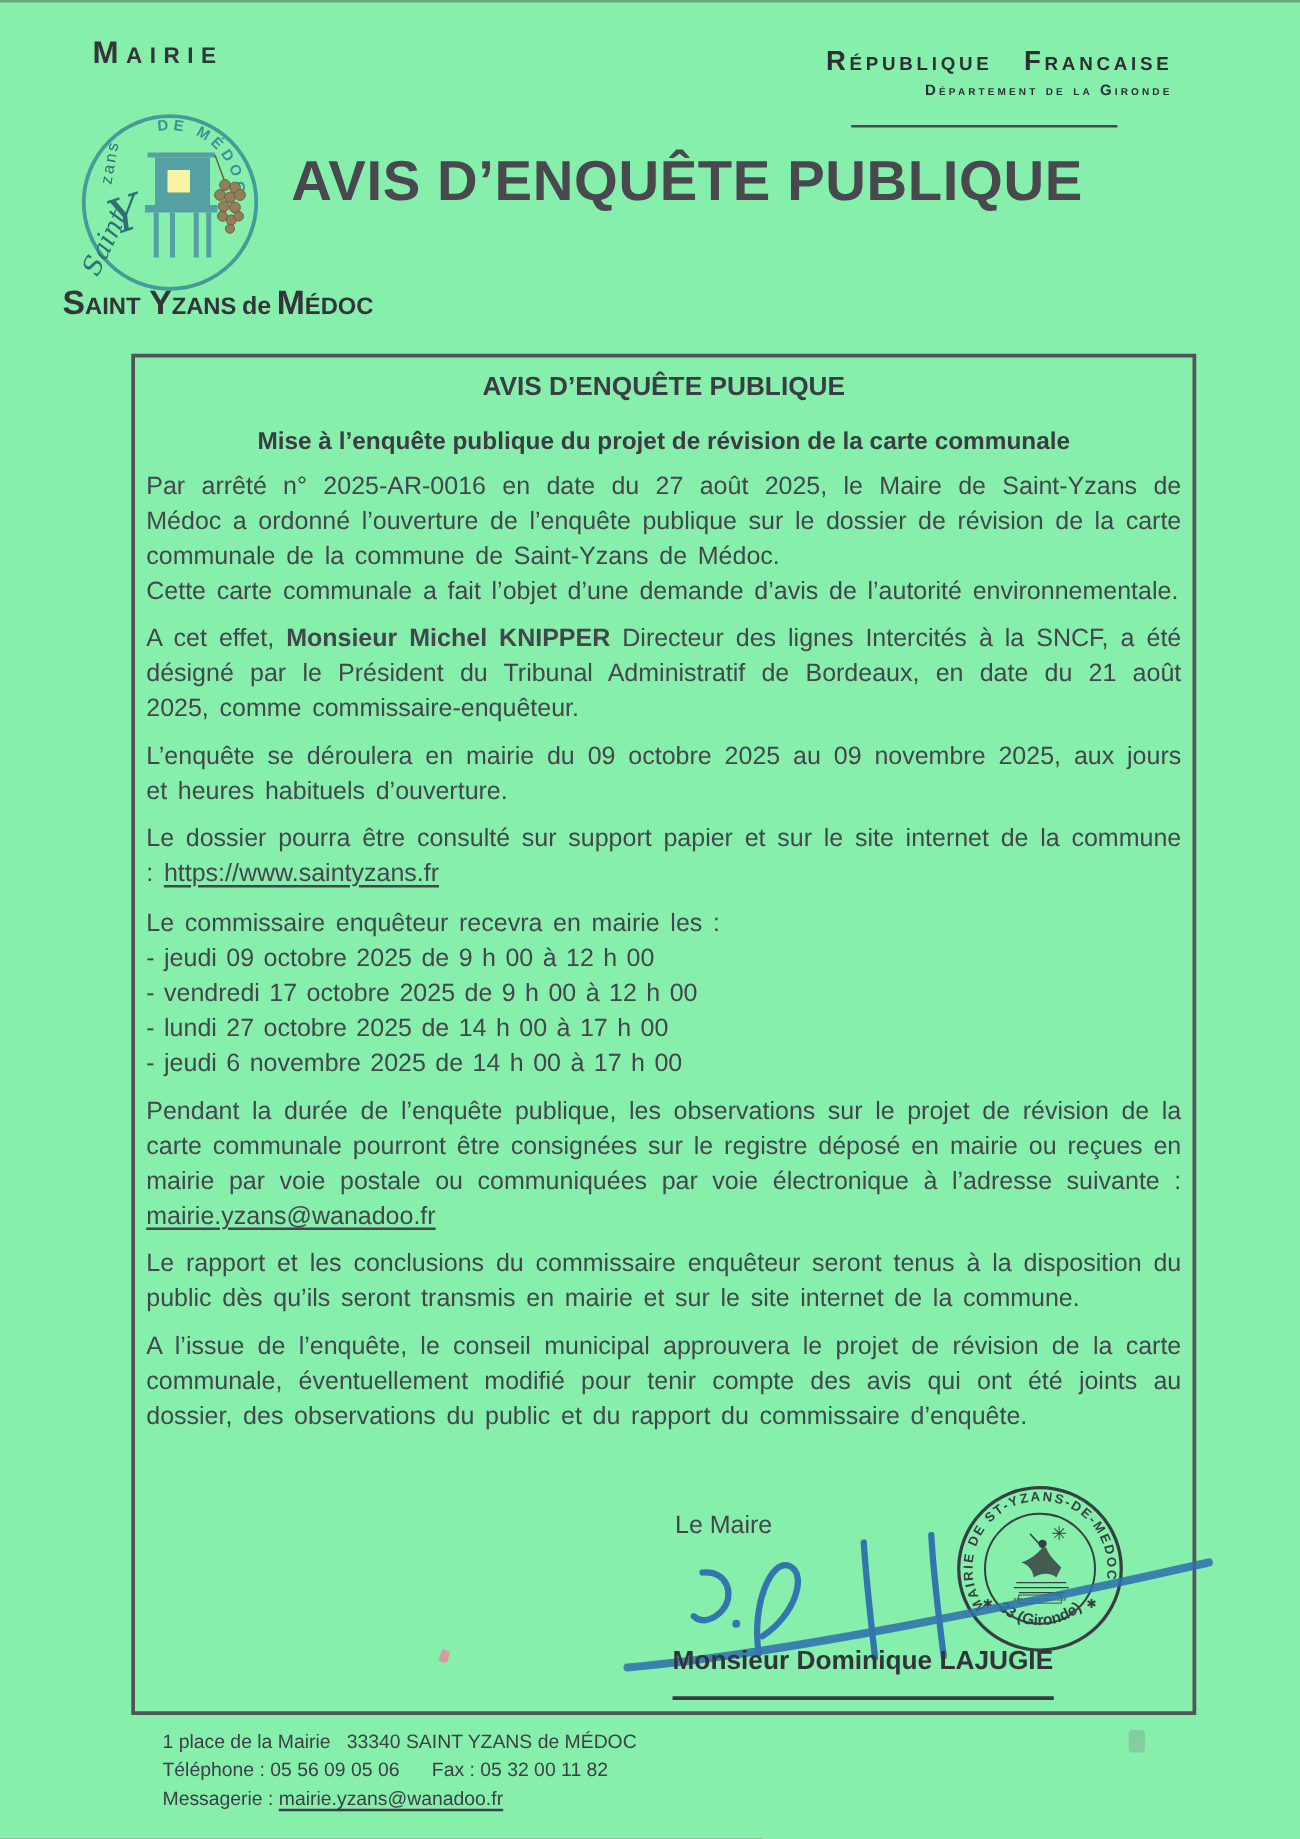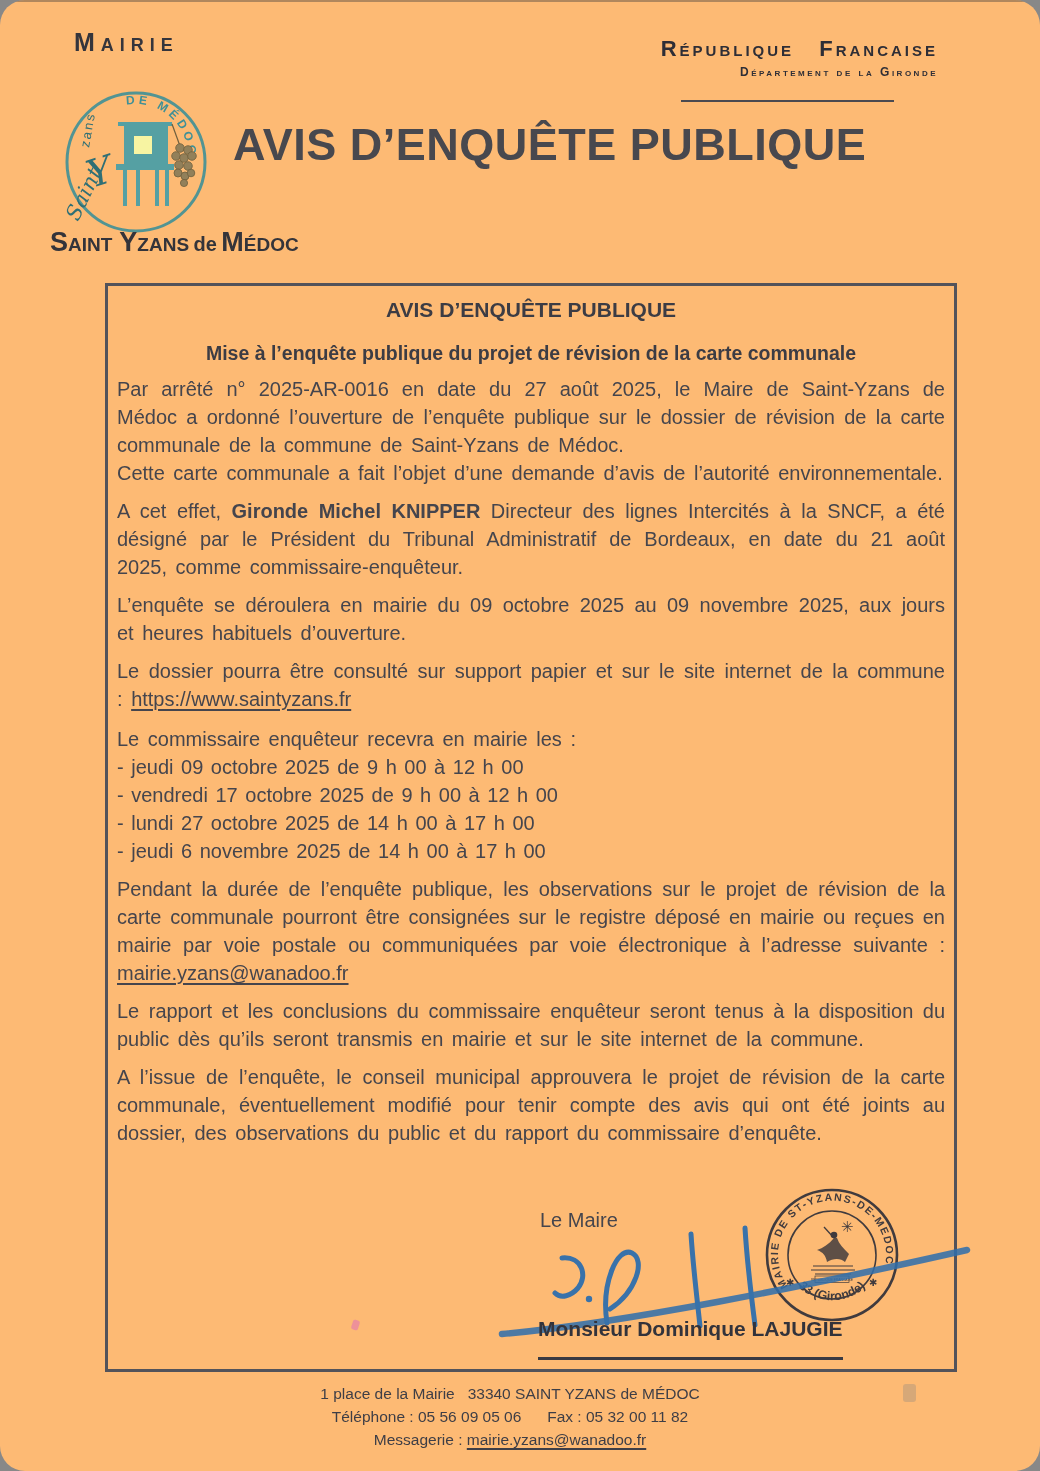--- a/index.html
+++ b/index.html
@@ -1,19 +1,19 @@
 <!DOCTYPE html>
 <html><head>
 <meta charset="utf-8">
 <style>
   html,body{margin:0;padding:0;background:#888;}
   .page{
     position:relative;width:1040px;height:1471px;margin:0 auto;
-    background:#fdba74;overflow:hidden;
-    font-family:"Liberation Sans", sans-serif;color:#45454d;border-radius:25px;
+    background:#86efac;overflow:hidden;
+    font-family:"Liberation Sans", sans-serif;color:#45454d;
   }
   .scan-edge{position:absolute;top:0;left:0;right:0;height:2px;background:rgba(60,60,60,.4);}
 
   
   .org-title{
     position:absolute;left:74px;top:28px;
     font-variant:small-caps;font-weight:bold;font-size:25px;
     letter-spacing:6px;color:#35353c;
   }
   .gov-block{
@@ -61,21 +61,21 @@
     font-size:21px;font-weight:bold;color:#33333b;
     border-bottom:3px solid #3a3a42;padding-bottom:16px;white-space:nowrap;
   }
   .artifact-pink{position:absolute;left:352px;top:1320px;width:7px;height:10px;
     background:#e887a3;border-radius:2px;transform:rotate(18deg);opacity:.8;}
   .artifact-smudge{position:absolute;left:903px;top:1384px;width:13px;height:18px;
     background:rgba(125,125,130,.30);border-radius:3px;}
 
   
   .footer{
-    position:absolute;left:130px;top:1382px;width:760px;text-align:center;
+    position:absolute;left:130px;top:1382px;width:760px;
     font-size:15.5px;line-height:23px;color:#3e3e46;
   }
   .footer p{margin:0;white-space:pre-wrap;}
 </style>
 </head>
 <body>
 
 <div class="page">
   <div class="scan-edge"></div>
 
@@ -133,21 +133,21 @@
     <span class="lc">de</span>
     <span class="sc">Médoc</span>
   </div>
 
   <div class="notice-box">
     <p class="notice-title">AVIS D’ENQUÊTE PUBLIQUE</p>
     <p class="notice-subtitle">Mise à l’enquête publique du projet de révision de la carte communale</p>
     <div>
         <p class="para" data-kind="body"><span>Par arrêté n° 2025-AR-0016 en date du 27 août 2025, le Maire de Saint-Yzans de Médoc a ordonné l’ouverture de l’enquête publique sur le dossier de révision de la carte communale de la commune de Saint-Yzans de Médoc.</span></p>
         <p class="para" data-kind="cont"><span>Cette carte communale a fait l’objet d’une demande d’avis de l’autorité environnementale.</span></p>
-        <p class="para" data-kind="body"><span>A cet effet, </span><span class="b">Gironde Michel KNIPPER</span><span> Directeur des lignes Intercités à la SNCF, a été désigné par le Président du Tribunal Administratif de Bordeaux, en date du 21 août 2025, comme commissaire-enquêteur.</span></p>
+        <p class="para" data-kind="body"><span>A cet effet, </span><span class="b">Monsieur Michel KNIPPER</span><span> Directeur des lignes Intercités à la SNCF, a été désigné par le Président du Tribunal Administratif de Bordeaux, en date du 21 août 2025, comme commissaire-enquêteur.</span></p>
         <p class="para" data-kind="body"><span>L’enquête se déroulera en mairie du 09 octobre 2025 au 09 novembre 2025, aux jours et heures habituels d’ouverture.</span></p>
         <p class="para" data-kind="body"><span>Le dossier pourra être consulté sur support papier et sur le site internet de la commune : </span><a class="u lnk" href="#">https://www.saintyzans.fr</a></p>
         <p class="para" data-kind="intro"><span>Le commissaire enquêteur recevra en mairie les :</span></p>
         <p class="para" data-kind="list"><span>- jeudi 09 octobre 2025 de 9 h 00 à 12 h 00</span></p>
         <p class="para" data-kind="list"><span>- vendredi 17 octobre 2025 de 9 h 00 à 12 h 00</span></p>
         <p class="para" data-kind="list"><span>- lundi 27 octobre 2025 de 14 h 00 à 17 h 00</span></p>
         <p class="para" data-kind="list"><span>- jeudi 6 novembre 2025 de 14 h 00 à 17 h 00</span></p>
         <p class="para" data-kind="body"><span>Pendant la durée de l’enquête publique, les observations sur le projet de révision de la carte communale pourront être consignées sur le registre déposé en mairie ou reçues en mairie par voie postale ou communiquées par voie électronique à l’adresse suivante : </span><a class="u lnk" href="#">mairie.yzans@wanadoo.fr</a></p>
         <p class="para" data-kind="body"><span>Le rapport et les conclusions du commissaire enquêteur seront tenus à la disposition du public dès qu’ils seront transmis en mairie et sur le site internet de la commune.</span></p>
         <p class="para" data-kind="body"><span>A l’issue de l’enquête, le conseil municipal approuvera le projet de révision de la carte communale, éventuellement modifié pour tenir compte des avis qui ont été joints au dossier, des observations du public et du rapport du commissaire d’enquête.</span></p>

